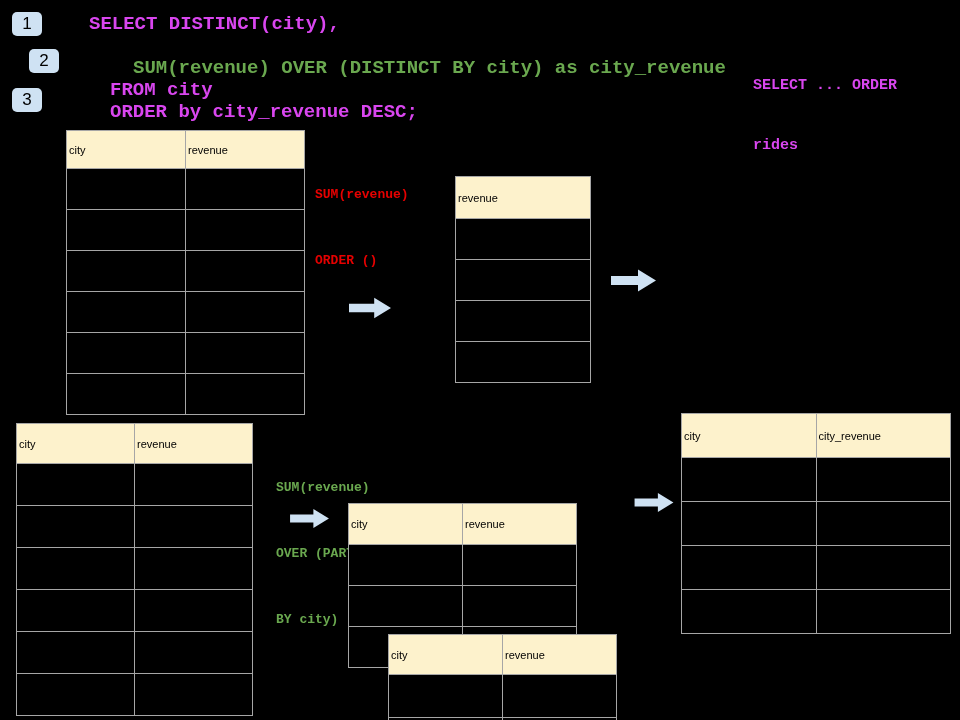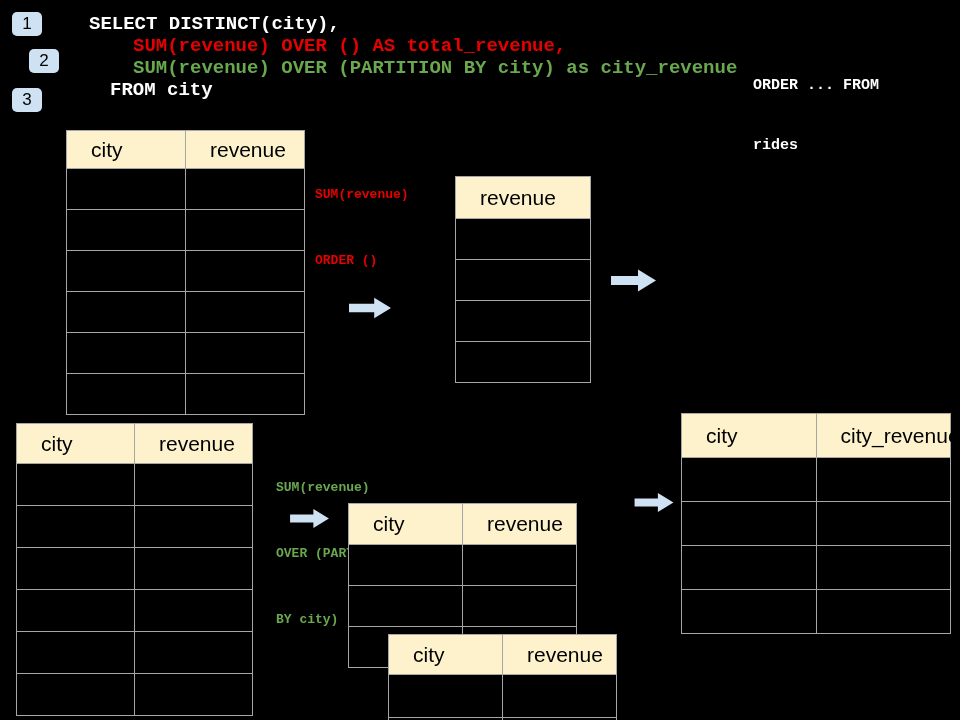--- a/index.html
+++ b/index.html
@@ -2,35 +2,35 @@
 <html><head>
 <meta charset="utf-8">
 <style>
   html,body { margin:0; padding:0; background:#000; }
   .canvas {
     position:relative; width:960px; height:720px; background:#000000;
     overflow:hidden; font-family:"Liberation Sans", sans-serif;
   }
   .mono { font-family:"Liberation Mono","DejaVu Sans Mono",monospace; font-weight:bold; white-space:pre; }
   .sql-line { position:absolute; font-size:19px; line-height:22px; }
-  .purple { color:#ffffff; }
+  .purple { color:#d946ef; }
   .red    { color:#e60000; }
   .green  { color:#6aa84f; }
   .badge {
     position:absolute; width:30px; height:24px; background:#cfe2f3;
     border-radius:5px; color:#000; font-size:17px;
     display:flex; align-items:center; justify-content:center;
   }
   .side-note { position:absolute; font-size:15px; line-height:20px; }
   .ann { position:absolute; font-size:13px; line-height:22px; }
   .dtable { position:absolute; border-collapse:collapse; table-layout:fixed; }
   .dtable th, .dtable td { border:1px solid #a6a6a6; padding:0; }
   .dtable th {
     background:#fdf2cc; color:#000; font-weight:normal;
-    text-align:left; padding-left:24px; font-size:21px;
+    text-align:left; padding-left:2px; font-size:11px;
   }
   .dtable td { background:#000; }
   .t1 th{height:37px} .t1 td{height:40px}
   .t2 th{height:41px} .t2 td{height:40px}
   .t3 th{height:39px} .t3 td{height:41px}
   .t4 th{height:40px} .t4 td{height:40px}
   .t5 th{height:39px} .t5 td{height:42px}
   .t6 th{height:43px} .t6 td{height:43px}
   .arrow { position:absolute; }
   .arrow polygon { fill:#cfe2f3; }
@@ -38,26 +38,26 @@
 </head>
 <body>
 
 <div class="canvas">
 
   <div class="badge" style="left:12px; top:12px;">1</div>
   <div class="badge" style="left:29px; top:49px;">2</div>
   <div class="badge" style="left:12px; top:88px;">3</div>
 
   <div class="sql-line mono purple" style="left:89px;  top:13px;">SELECT DISTINCT(city),</div>
-  <div class="sql-line mono red" style="left:133px; top:35px;">SUM(revenue) OVER () AS total_revenue,</div>
-  <div class="sql-line mono green" style="left:133px; top:57px;">SUM(revenue) OVER (PARTITION BY city) as city_revenue</div>
+  <div class="sql-line mono green" style="left:133px; top:57px;">SUM(revenue) OVER (DISTINCT BY city) as city_revenue</div>
   <div class="sql-line mono purple" style="left:110px; top:79px;">FROM city</div>
+  <div class="sql-line mono purple" style="left:110px; top:101px;">ORDER by city_revenue DESC;</div>
 
   <div class="side-note mono purple" style="left:753px; top:36px;">
-    <div>ORDER ... FROM</div>
+    <div>SELECT ... ORDER</div>
     <div>rides</div>
   </div>
 
   <div class="ann mono red" style="left:315px; top:140px;">
     <div>SUM(revenue)</div>
     <div>ORDER ()</div>
   </div>
 
   <div class="ann mono green" style="left:276px; top:433px;">
     <div>SUM(revenue)</div>

